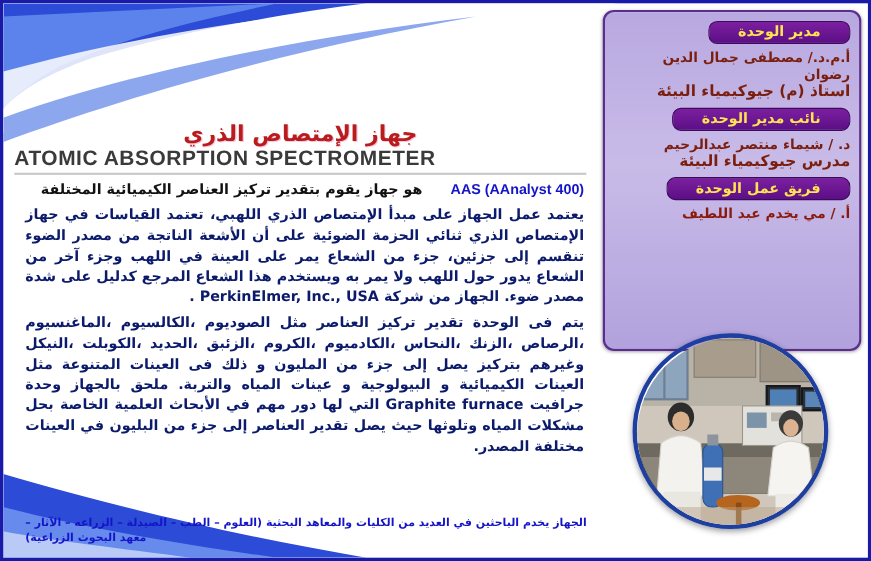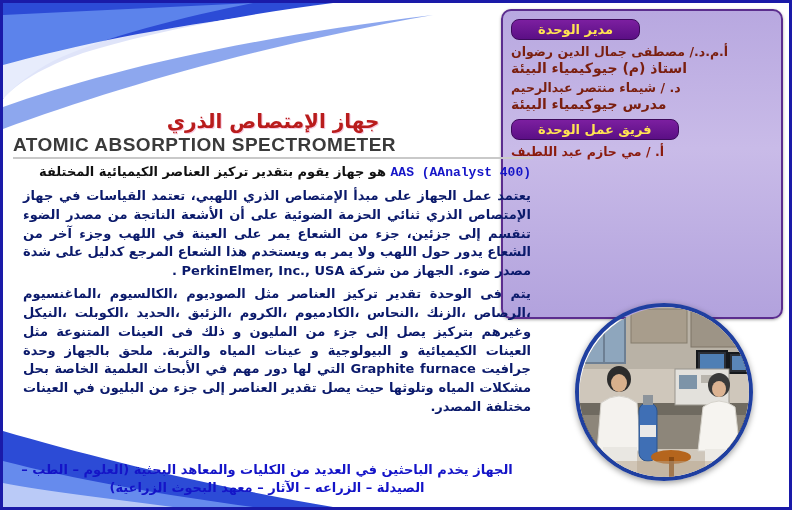--- a/index.html
+++ b/index.html
@@ -22,27 +22,27 @@
 
   
   .swoosh { position: absolute; top: 0; left: 0; width: 560px; height: 130px; }
 
   
   .wedge-bl { position: absolute; left: 0; bottom: 0; width: 330px; height: 120px; }
 
   
   #right-panel {
     position: absolute; top: 6px; right: 6px;
-    width: 282px; height: 310px;
+    width: 235px; height: 310px;
     background: linear-gradient(180deg,#b8a8e0 0%, #c9bbe8 45%, #b2a2dd 100%);
     border: 2px solid #5b2d8e;
     border-radius: 10px;
     box-shadow: 0 1px 3px rgba(0,0,0,.35);
     padding: 6px 8px;
-    text-align: left;
+    text-align: right;
     direction: rtl;
   }
   .panel-head {
     display: inline-block;
     background: linear-gradient(180deg,#7c1fa0 0%, #5b0f85 100%);
     color: #ffe352;
     font-family: "DejaVu Sans", sans-serif;
     font-weight: bold;
     font-size: 13px;
     border-radius: 8px;
@@ -103,25 +103,25 @@
   }
   .para {
     font-size: 13px;
     line-height: 1.45;
     color: #111;
     margin: 4px 2px;
     font-weight: bold;
   }
   .para.navy { color: #0b1a6b; margin-left: 10px; }
   .hl { color: #1414c8; }
-  .bold-lat { direction: ltr; unicode-bidi: embed; font-family: Liberation Mono, monospace; font-weight: bold; }
+  .bold-lat { direction: ltr; unicode-bidi: embed; font-family: Liberation Sans, sans-serif; font-weight: bold; margin-left: 21px; }
   #footer-note {
-    position: absolute; left: 4px; bottom: 10px; width: 520px;
-    direction: rtl; text-align: center;
-    color: #1414c8; font-size: 13px; font-weight: bold; line-height: 1.4;
+    position: absolute; left: 20px; bottom: 10px; width: 520px;
+    direction: rtl; text-align: left;
+    color: #1414c8; font-size: 10px; font-weight: bold; line-height: 1.4;
   }
 </style>
 </head>
 <body>
 
 <div id="page">
 
   <svg class="swoosh" viewBox="0 0 560 130" preserveAspectRatio="none">
     <path d="M0,0 L560,0 C420,14 260,34 150,62 C70,82 24,100 0,118 Z" fill="#ffffff"></path>
     <path d="M0,0 L330,0 C250,10 150,28 80,50 C40,64 14,80 0,96 Z" fill="#2c4bd6"></path>
@@ -138,27 +138,28 @@
 
   <div id="right-panel">
 
     <div class="sect">
       <div class="panel-head">مدير الوحدة</div>
       <div class="panel-line1">أ.م.د./ مصطفى جمال الدين رضوان</div>
       <div class="panel-line2">استاذ (م) جيوكيمياء البيئة</div>
     </div>
 
     <div class="sect">
+      <div class="panel-head">نائب مدير الوحدة</div>
       <div class="panel-line1">د.  / شيماء منتصر عبدالرحيم</div>
       <div class="panel-line2">مدرس جيوكيمياء البيئة</div>
     </div>
 
     <div class="sect">
       <div class="panel-head">فريق عمل الوحدة</div>
-      <div class="panel-name">أ. / مي حازم عبد اللطيف</div>
+      <div class="panel-name">أ. / مي يخدم عبد اللطيف</div>
     </div>
   </div>
 
   <div id="photo">
     <svg viewBox="0 0 178 178" width="178" height="178">
       <defs>
         <clipPath id="cc">
             <circle cx="89" cy="89" r="89"></circle>
           </clipPath>
       </defs>

